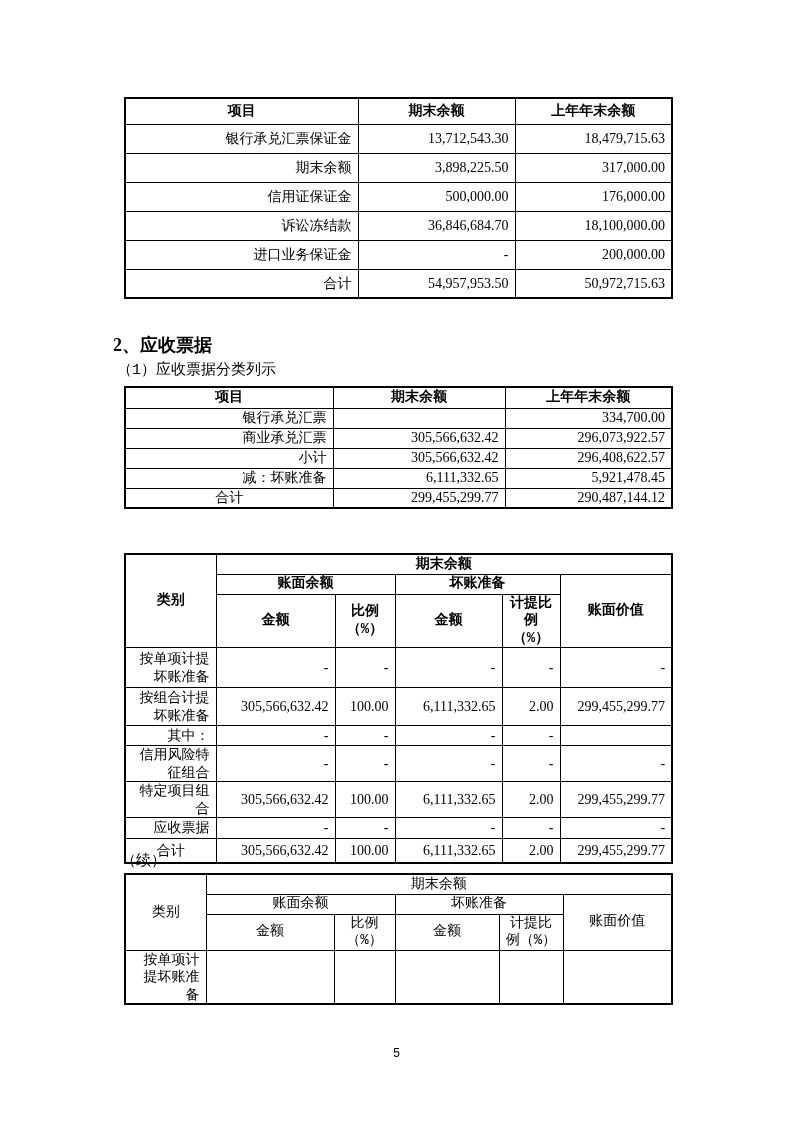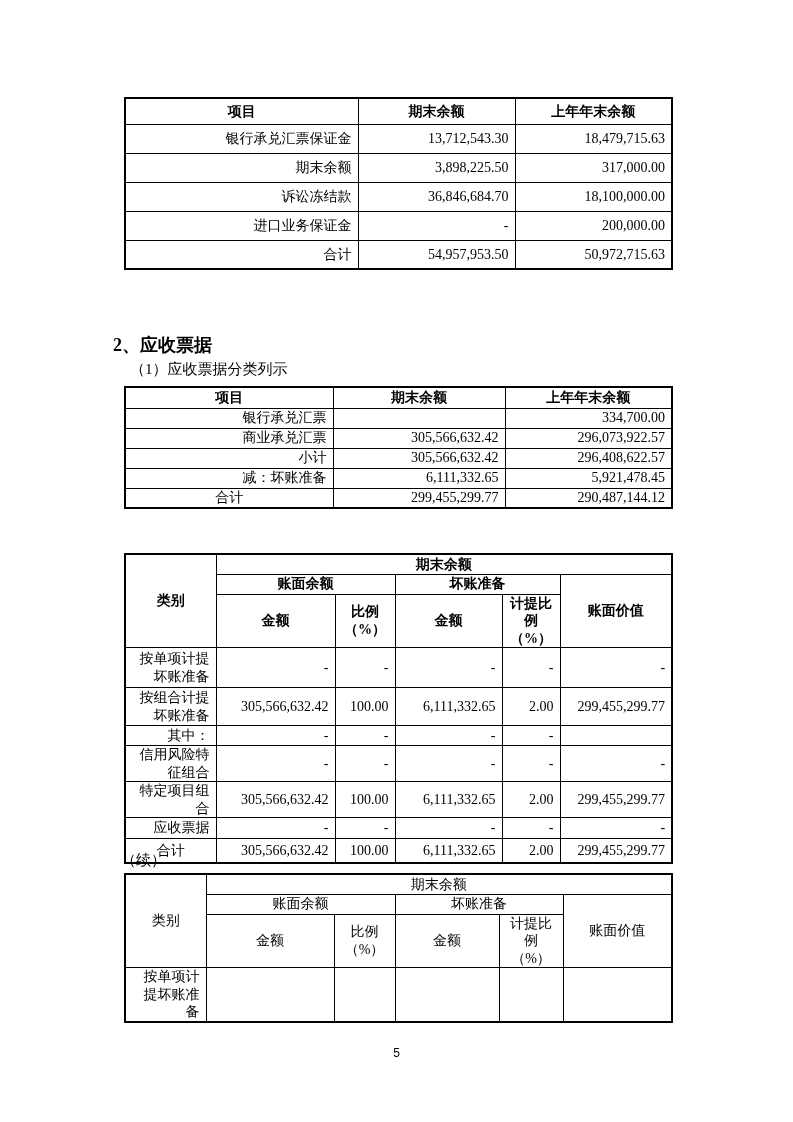--- a/index.html
+++ b/index.html
@@ -11,21 +11,21 @@
   .abs { position:absolute; }
   table.t {
     border-collapse:collapse; table-layout:fixed;
     width:547px; border:2px solid #000;
     font-size:14px; line-height:1.25;
   }
   table.t th, table.t td {
     border:1px solid #000; padding:0 6px;
     vertical-align:middle; overflow:hidden;
   }
-  table.t th { font-weight:bold; }
+  table.t th { font-weight:bold;font-family:Liberation Mono, monospace; }
   table.plain-head th { font-weight:normal; }
   .c { text-align:center; }
   .r { text-align:right; }
   .l { text-align:right; }
   .pre { white-space:pre-line; }
   
   .t1 tr.hrow { height:26px; } .t1 tr.drow { height:29px; }
   .t2 tr.hrow { height:21px; } .t2 tr.drow { height:20px; }
   .t34 tr.h20 { height:20px; }
   .t3 tr.h3rd { height:37px; }
@@ -66,39 +66,44 @@
       <td class="l">银行承兑汇票保证金</td>
       <td class="r">13,712,543.30</td>
       <td class="r">18,479,715.63</td>
     </tr>
     <tr class="drow">
       <td class="l">期末余额</td>
       <td class="r">3,898,225.50</td>
       <td class="r">317,000.00</td>
     </tr>
     <tr class="drow">
+      <td class="l">信用证保证金</td>
+      <td class="r">500,000.00</td>
+      <td class="r">176,000.00</td>
+    </tr>
+    <tr class="drow">
       <td class="l">诉讼冻结款</td>
       <td class="r">36,846,684.70</td>
       <td class="r">18,100,000.00</td>
     </tr>
     <tr class="drow">
       <td class="l">进口业务保证金</td>
       <td class="r">-</td>
       <td class="r">200,000.00</td>
     </tr>
     <tr class="drow">
       <td class="l">合计</td>
       <td class="r">54,957,953.50</td>
       <td class="r">50,972,715.63</td>
     </tr>
   </tbody>
     </table>
 
   <div class="heading abs" style="left:113px; top:333px;">2、应收票据</div>
-  <div class="subheading abs" style="left:130px; top:360px;">（1）应收票据分类列示</div>
+  <div class="subheading abs" style="left:117px; top:360px;font-family:Liberation Mono, monospace;">（1）应收票据分类列示</div>
 
   <table class="t t2 abs" style="left:124px; top:386px;">
     <colgroup>
         <col style="width:208px">
         <col style="width:172px">
         <col style="width:167px">
       </colgroup>
     <tbody>
         <tr class="hrow">
       <th class="c">项目</th>

